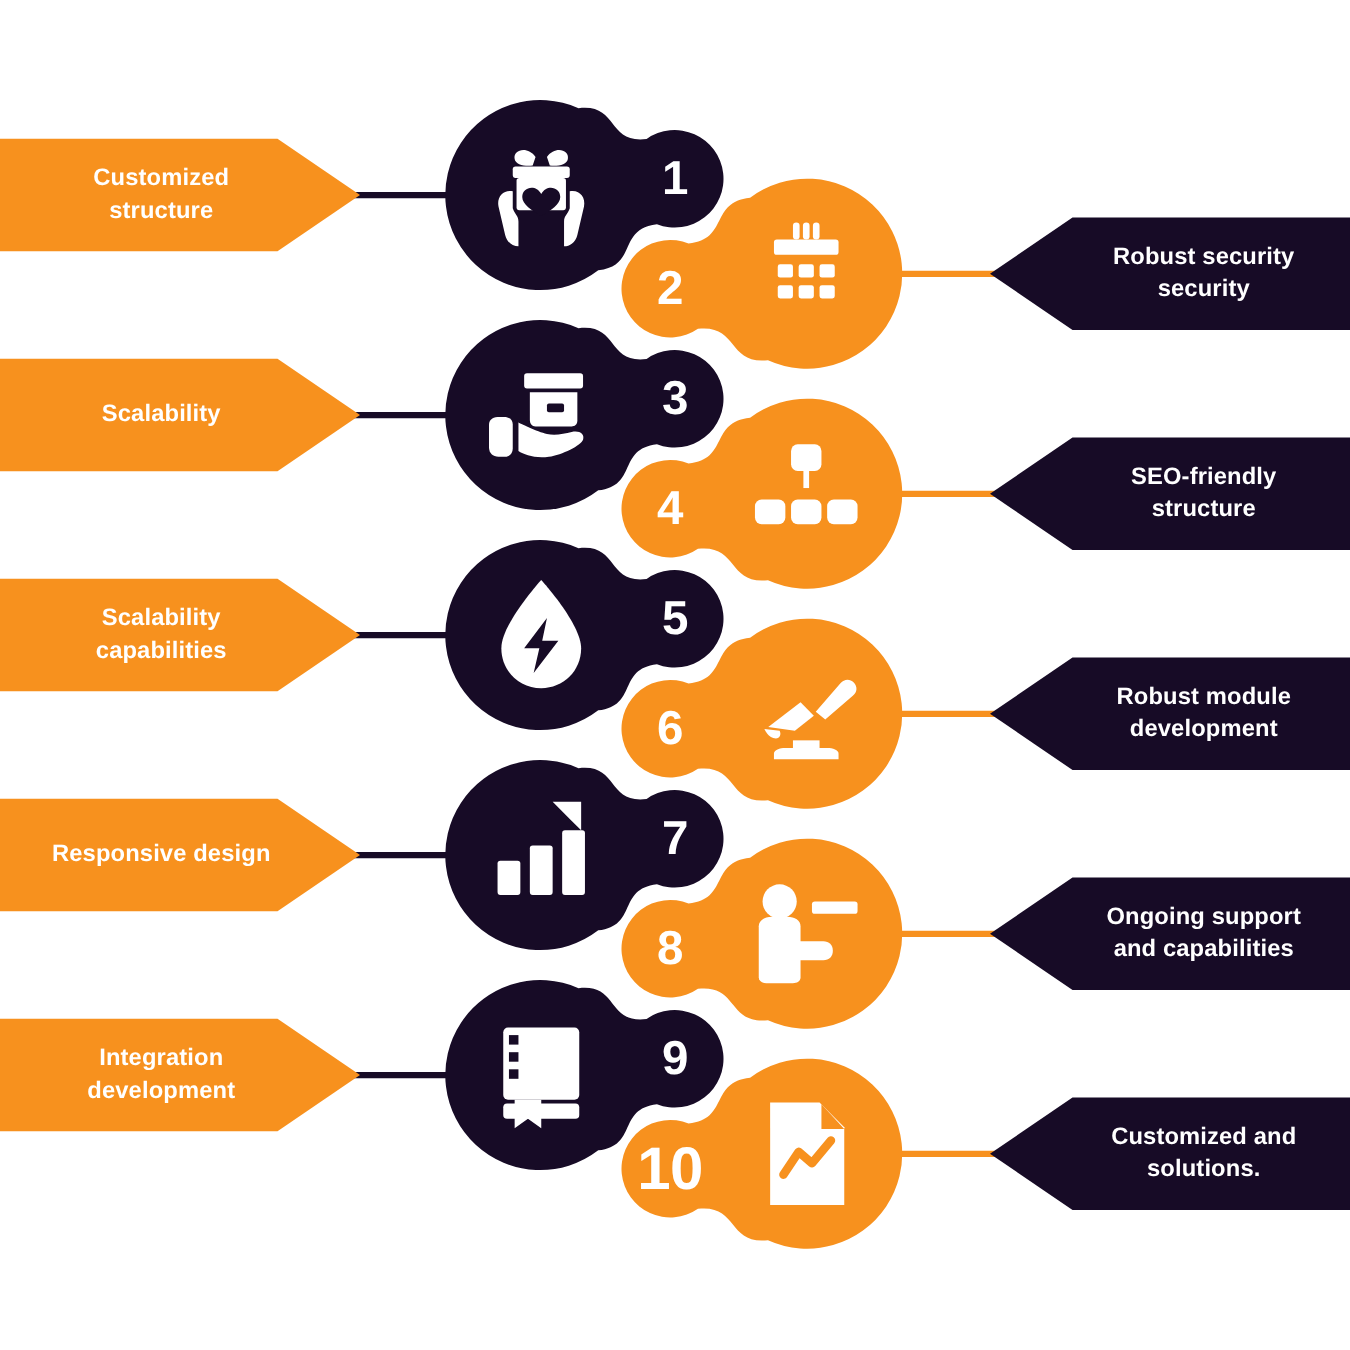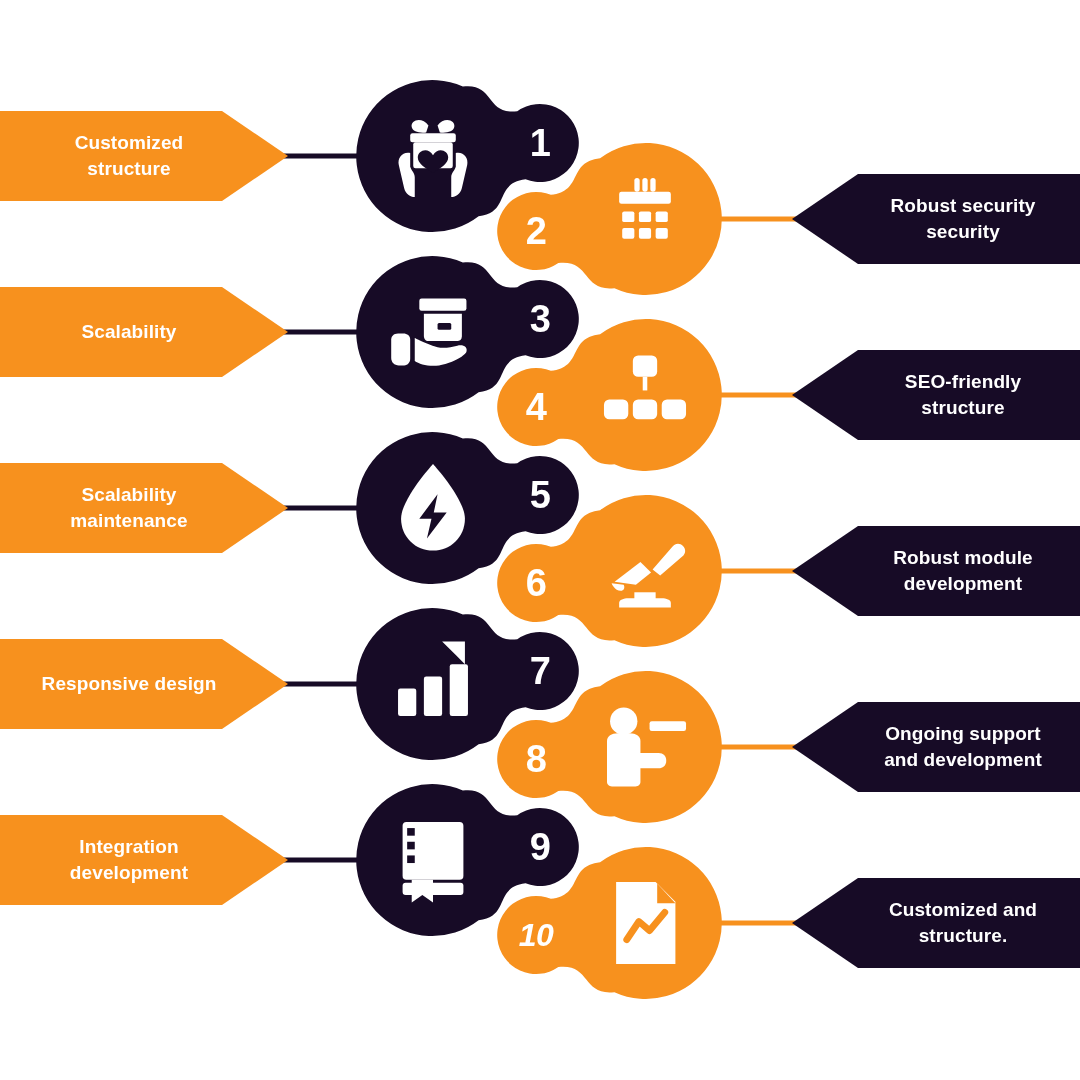--- a/index.html
+++ b/index.html
@@ -238,52 +238,52 @@
       <div class="banner-text" style="left: 842px; top: 350px; width: 242px; height: 90px;">
         <div>
           <div>SEO-friendly</div>
           <div>structure</div>
         </div>
       </div>
       <div class="num-text" style="left: 491px; top: 377px; width: 90px; height: 60px;">4</div>
       <div class="banner-text" style="left: -4px; top: 463px; width: 266px; height: 90px;">
         <div>
           <div>Scalability</div>
-          <div>maintenance</div>
+          <div>capabilities</div>
         </div>
       </div>
       <div class="num-text" style="left: 495px; top: 465px; width: 90px; height: 60px;">5</div>
       <div class="banner-text" style="left: 842px; top: 526px; width: 242px; height: 90px;">
         <div>
           <div>Robust module</div>
           <div>development</div>
         </div>
       </div>
       <div class="num-text" style="left: 491px; top: 553px; width: 90px; height: 60px;">6</div>
       <div class="banner-text" style="left: -4px; top: 639px; width: 266px; height: 90px;">
         <div>
           <div>Responsive design</div>
         </div>
       </div>
       <div class="num-text" style="left: 495px; top: 641px; width: 90px; height: 60px;">7</div>
       <div class="banner-text" style="left: 842px; top: 702px; width: 242px; height: 90px;">
         <div>
           <div>Ongoing support</div>
-          <div>and development</div>
+          <div>and capabilities</div>
         </div>
       </div>
       <div class="num-text" style="left: 491px; top: 729px; width: 90px; height: 60px;">8</div>
       <div class="banner-text" style="left: -4px; top: 815px; width: 266px; height: 90px;">
         <div>
           <div>Integration</div>
           <div>development</div>
         </div>
       </div>
       <div class="num-text" style="left: 495px; top: 817px; width: 90px; height: 60px;">9</div>
       <div class="banner-text" style="left: 842px; top: 878px; width: 242px; height: 90px;">
         <div>
           <div>Customized and</div>
-          <div>structure.</div>
-        </div>
-      </div>
-      <div class="num-text" style="left: 491px; top: 905px; width: 90px; height: 60px; font-size: 32px; font-style: italic;">10</div>
+          <div>solutions.</div>
+        </div>
+      </div>
+      <div class="num-text" style="left: 491px; top: 905px; width: 90px; height: 60px; font-size: 48px;">10</div>
     </div>
 </div>
 
 </body></html>

